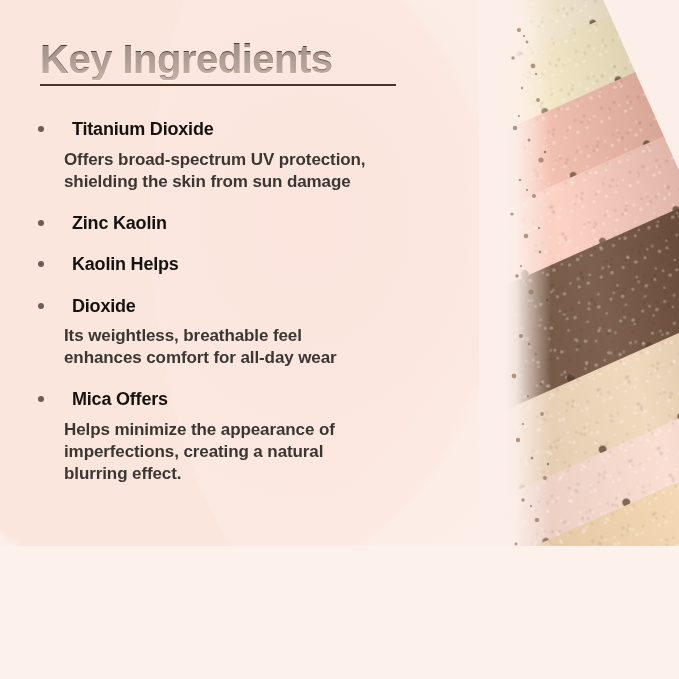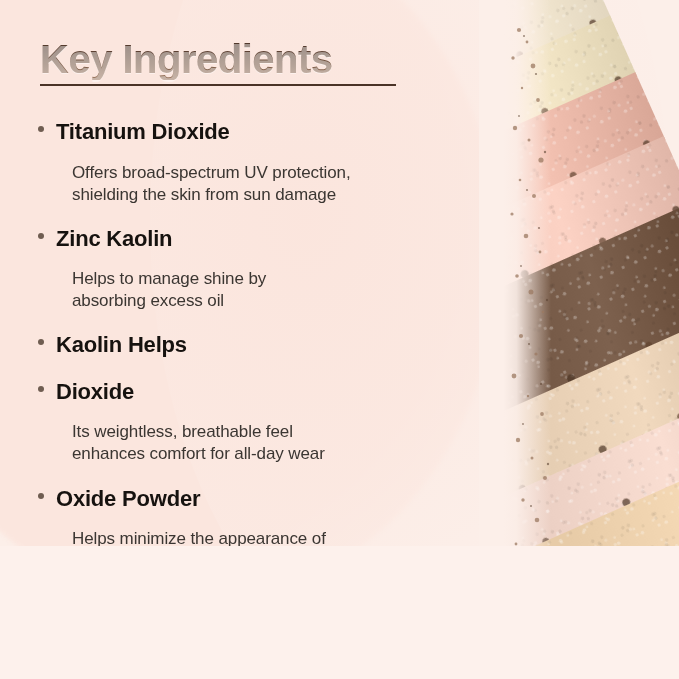--- a/index.html
+++ b/index.html
@@ -93,34 +93,34 @@
   .bullet {
     position: absolute;
     left: 2px;
     top: 8px;
     width: 6px;
     height: 6px;
     border-radius: 50%;
     background: #6f5d51;
   }
   .item-title {
-    font-size: 22px;
+    font-size: 18px;
     font-weight: 700;
     color: #16120f;
     letter-spacing: -0.2px;
     line-height: 1.25;
-    margin: 0 0 1px 0;
+    margin: 0 0 1px 16px;
   }
   .item-desc {
     font-size: 17px;
-    font-weight: 400;
+    font-weight: 700;
     color: #3b3632;
     line-height: 1.30;
     letter-spacing: -0.1px;
-    margin: 16px;
+    margin: 8px;
     white-space: pre-line;
   }
 
   
   .powder {
     position: absolute;
     right: 0;
     top: 0;
     width: 200px;
     height: 679px;
@@ -293,36 +293,34 @@
     <ul class="list" id="ingredient-list">
         <li class="item">
           <span class="bullet"></span>
           <p class="item-title">Titanium Dioxide</p>
           <p class="item-desc">Offers broad-spectrum UV protection,
 shielding the skin from sun damage</p>
         </li>
         <li class="item">
           <span class="bullet"></span>
           <p class="item-title">Zinc Kaolin</p>
-          <p class="item-desc">Helps to manage shine by
-absorbing excess oil</p>
         </li>
         <li class="item">
           <span class="bullet"></span>
           <p class="item-title">Kaolin Helps</p>
         </li>
         <li class="item">
           <span class="bullet"></span>
           <p class="item-title">Dioxide</p>
           <p class="item-desc">Its weightless, breathable feel
 enhances comfort for all-day wear</p>
         </li>
         <li class="item">
           <span class="bullet"></span>
-          <p class="item-title">Oxide Powder</p>
+          <p class="item-title">Mica Offers</p>
           <p class="item-desc">Helps minimize the appearance of
-imperfections, creating a excess
+imperfections, creating a natural
 blurring effect.</p>
         </li>
       </ul>
 
   </div>
 </div>
 
 </body></html>

